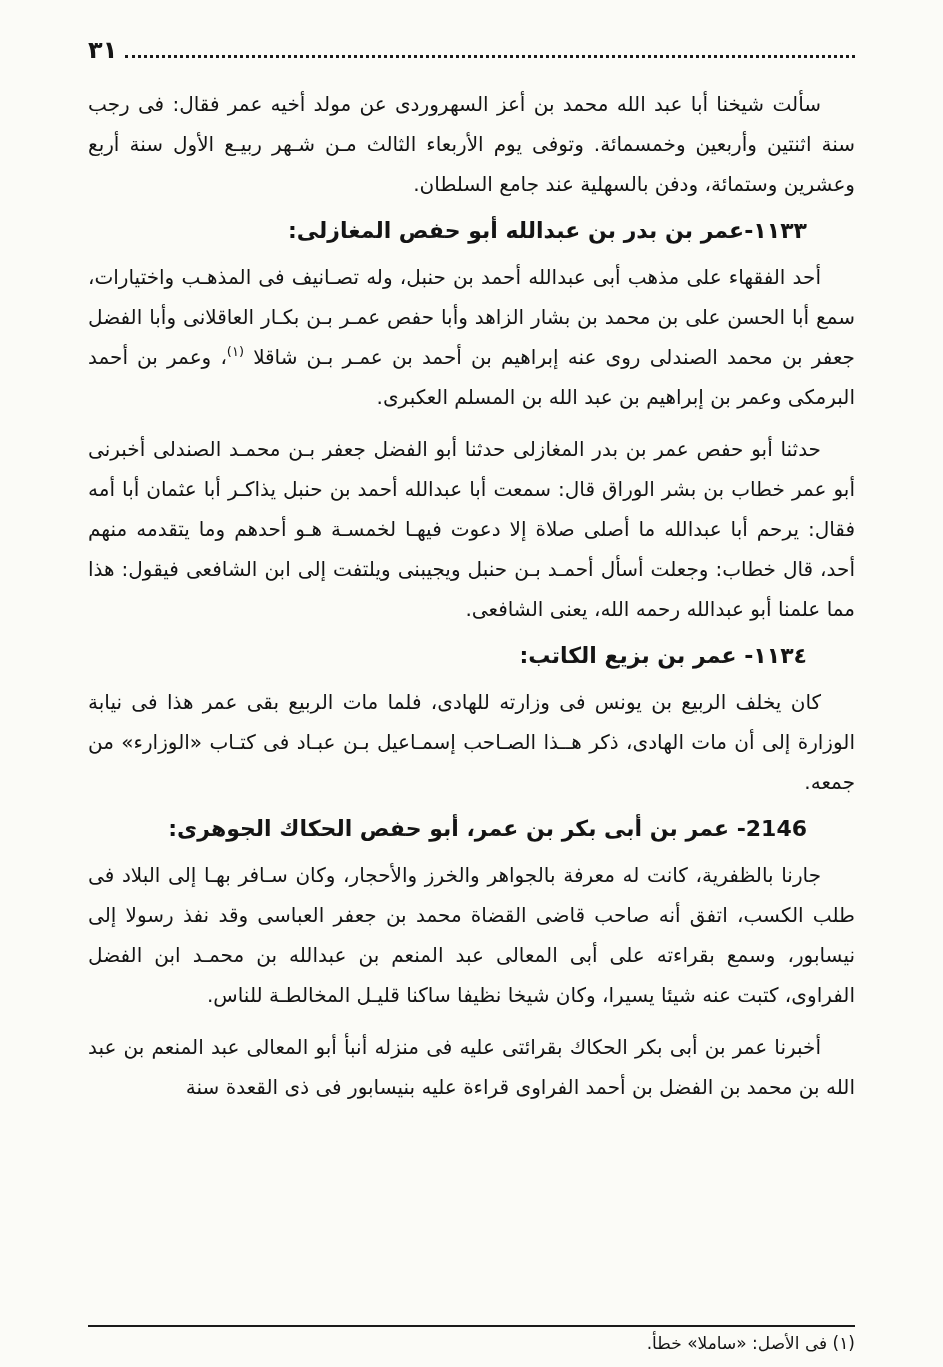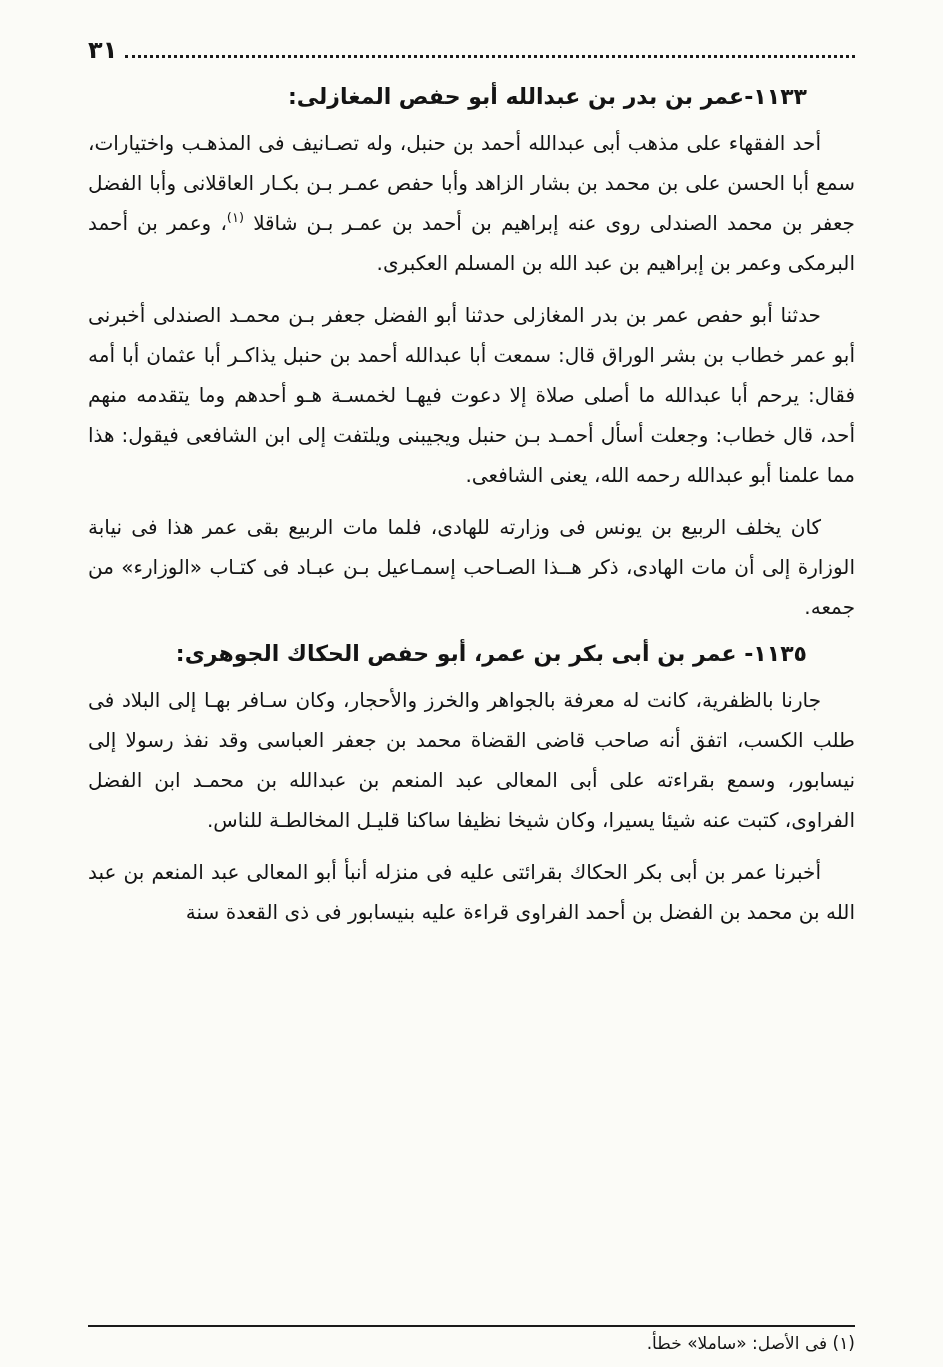--- a/index.html
+++ b/index.html
@@ -84,25 +84,27 @@
 <body>
 
 <div class="page">
 
   <div class="running-header">
     <span class="leader"></span>
     <span class="pagenum">٣١</span>
   </div>
 
   <div class="content" id="content">
+      <p class="paragraph"><span>سألت شيخنا أبا عبد الله محمد بن أعز السهروردى عن مولد أخيه عمر فقال: فى رجب سنة اثنتين وأربعين وخمسمائة. وتوفى يوم الأربعاء الثالث مـن شـهر ربيـع الأول سنة أربع وعشرين وستمائة، ودفن بالسهلية عند جامع السلطان.</span></p>
       <h2 class="heading"><span>١١٣٣-عمر بن بدر بن عبدالله أبو حفص المغازلى:</span></h2>
       <p class="paragraph"><span>أحد الفقهاء على مذهب أبى عبدالله أحمد بن حنبل، وله تصـانيف فى المذهـب واختيارات، سمع أبا الحسن على بن محمد بن بشار الزاهد وأبا حفص عمـر بـن بكـار العاقلانى وأبا الفضل جعفر بن محمد الصندلى روى عنه إبراهيم بن أحمد بن عمـر بـن شاقلا </span><sup>(١)</sup><span>، وعمر بن أحمد البرمكى وعمر بن إبراهيم بن عبد الله بن المسلم العكبرى.</span></p>
       <p class="paragraph"><span>حدثنا أبو حفص عمر بن بدر المغازلى حدثنا أبو الفضل جعفر بـن محمـد الصندلى أخبرنى أبو عمر خطاب بن بشر الوراق قال: سمعت أبا عبدالله أحمد بن حنبل يذاكـر أبا عثمان أبا أمه فقال: يرحم أبا عبدالله ما أصلى صلاة إلا دعوت فيهـا لخمسـة هـو أحدهم وما يتقدمه منهم أحد، قال خطاب: وجعلت أسأل أحمـد بـن حنبل ويجيبنى ويلتفت إلى ابن الشافعى فيقول: هذا مما علمنا أبو عبدالله رحمه الله، يعنى الشافعى.</span></p>
+      <h2 class="heading"><span>١١٣٤- عمر بن بزيع الكاتب:</span></h2>
       <p class="paragraph"><span>كان يخلف الربيع بن يونس فى وزارته للهادى، فلما مات الربيع بقى عمر هذا فى نيابة الوزارة إلى أن مات الهادى، ذكر هــذا الصـاحب إسمـاعيل بـن عبـاد فى كتـاب «الوزارء» من جمعه.</span></p>
-      <h2 class="heading"><span>١١٣٥- عمر بن أبى بكر بن عمر، أبو حفص الحكاك الجوهرى:</span></h2>
+      <h2 class="heading"><span>2146- عمر بن أبى بكر بن عمر، أبو حفص الحكاك الجوهرى:</span></h2>
       <p class="paragraph"><span>جارنا بالظفرية، كانت له معرفة بالجواهر والخرز والأحجار، وكان سـافر بهـا إلى البلاد فى طلب الكسب، اتفق أنه صاحب قاضى القضاة محمد بن جعفر العباسى وقد نفذ رسولا إلى نيسابور، وسمع بقراءته على أبى المعالى عبد المنعم بن عبدالله بن محمـد ابن الفضل الفراوى، كتبت عنه شيئا يسيرا، وكان شيخا نظيفا ساكنا قليـل المخالطـة للناس.</span></p>
       <p class="paragraph"><span>أخبرنا عمر بن أبى بكر الحكاك بقرائتى عليه فى منزله أنبأ أبو المعالى عبد المنعم بن عبد الله بن محمد بن الفضل بن أحمد الفراوى قراءة عليه بنيسابور فى ذى القعدة سنة</span></p>
     </div>
 
   <div class="footnote-area">
     <div class="footnote-rule"></div>
     <div class="footnote">(١) فى الأصل: «ساملا» خطأ.</div>
   </div>
 
 </div>

